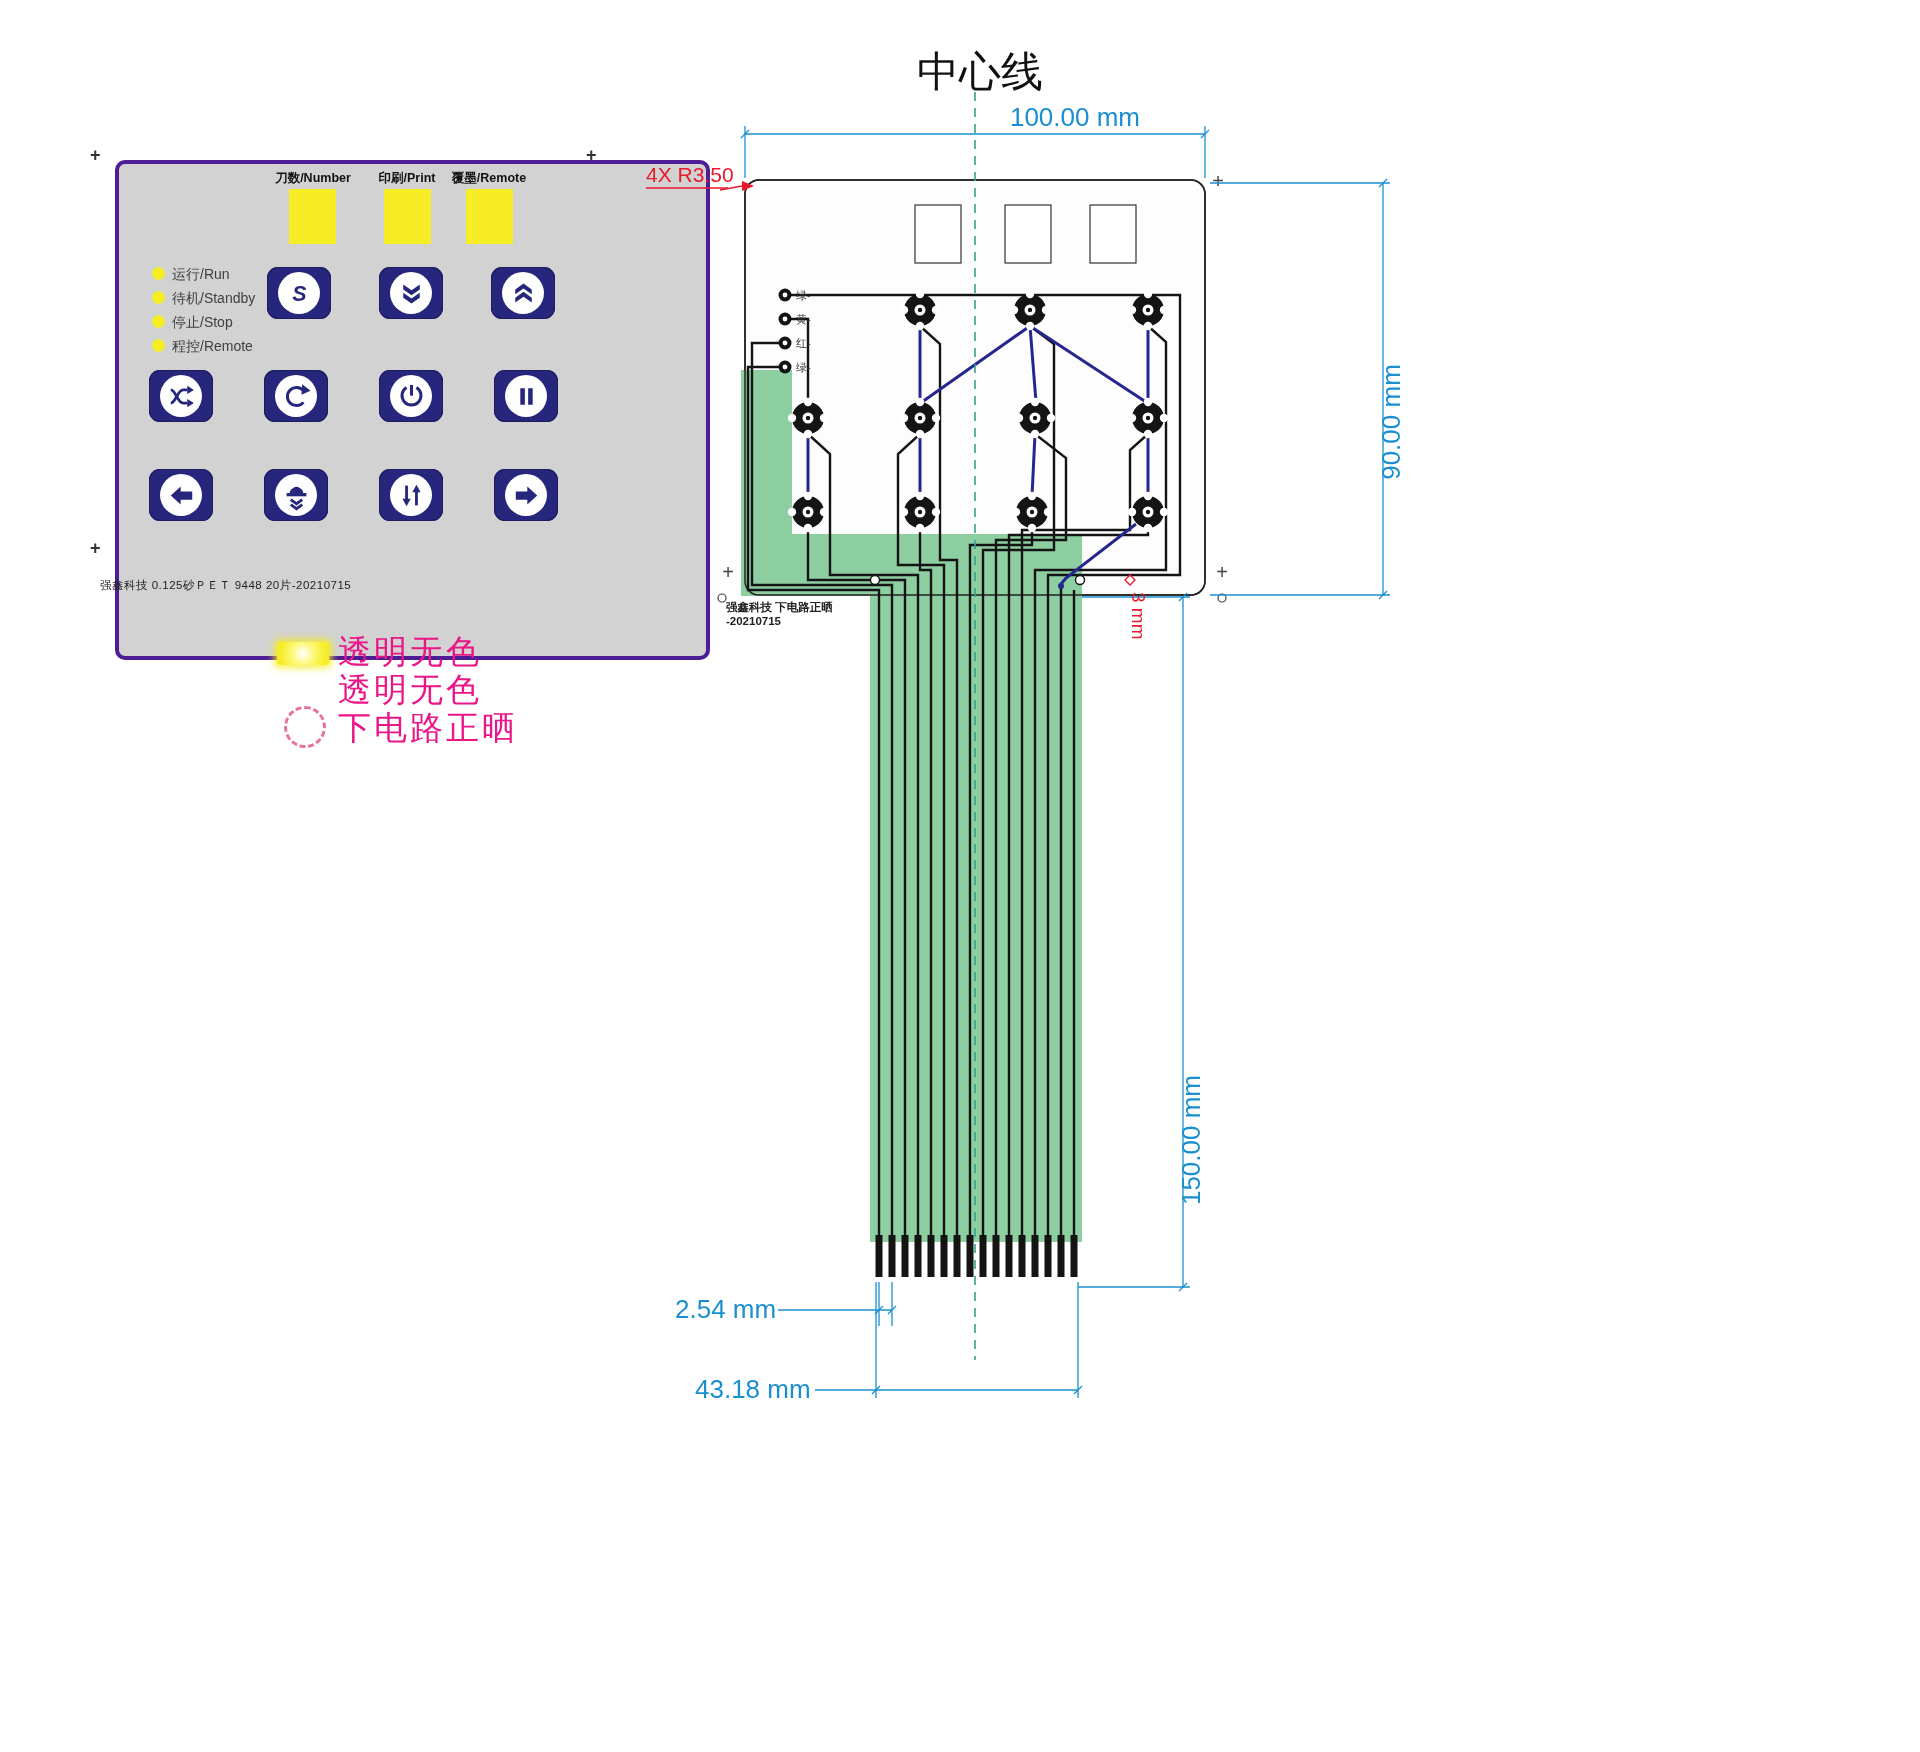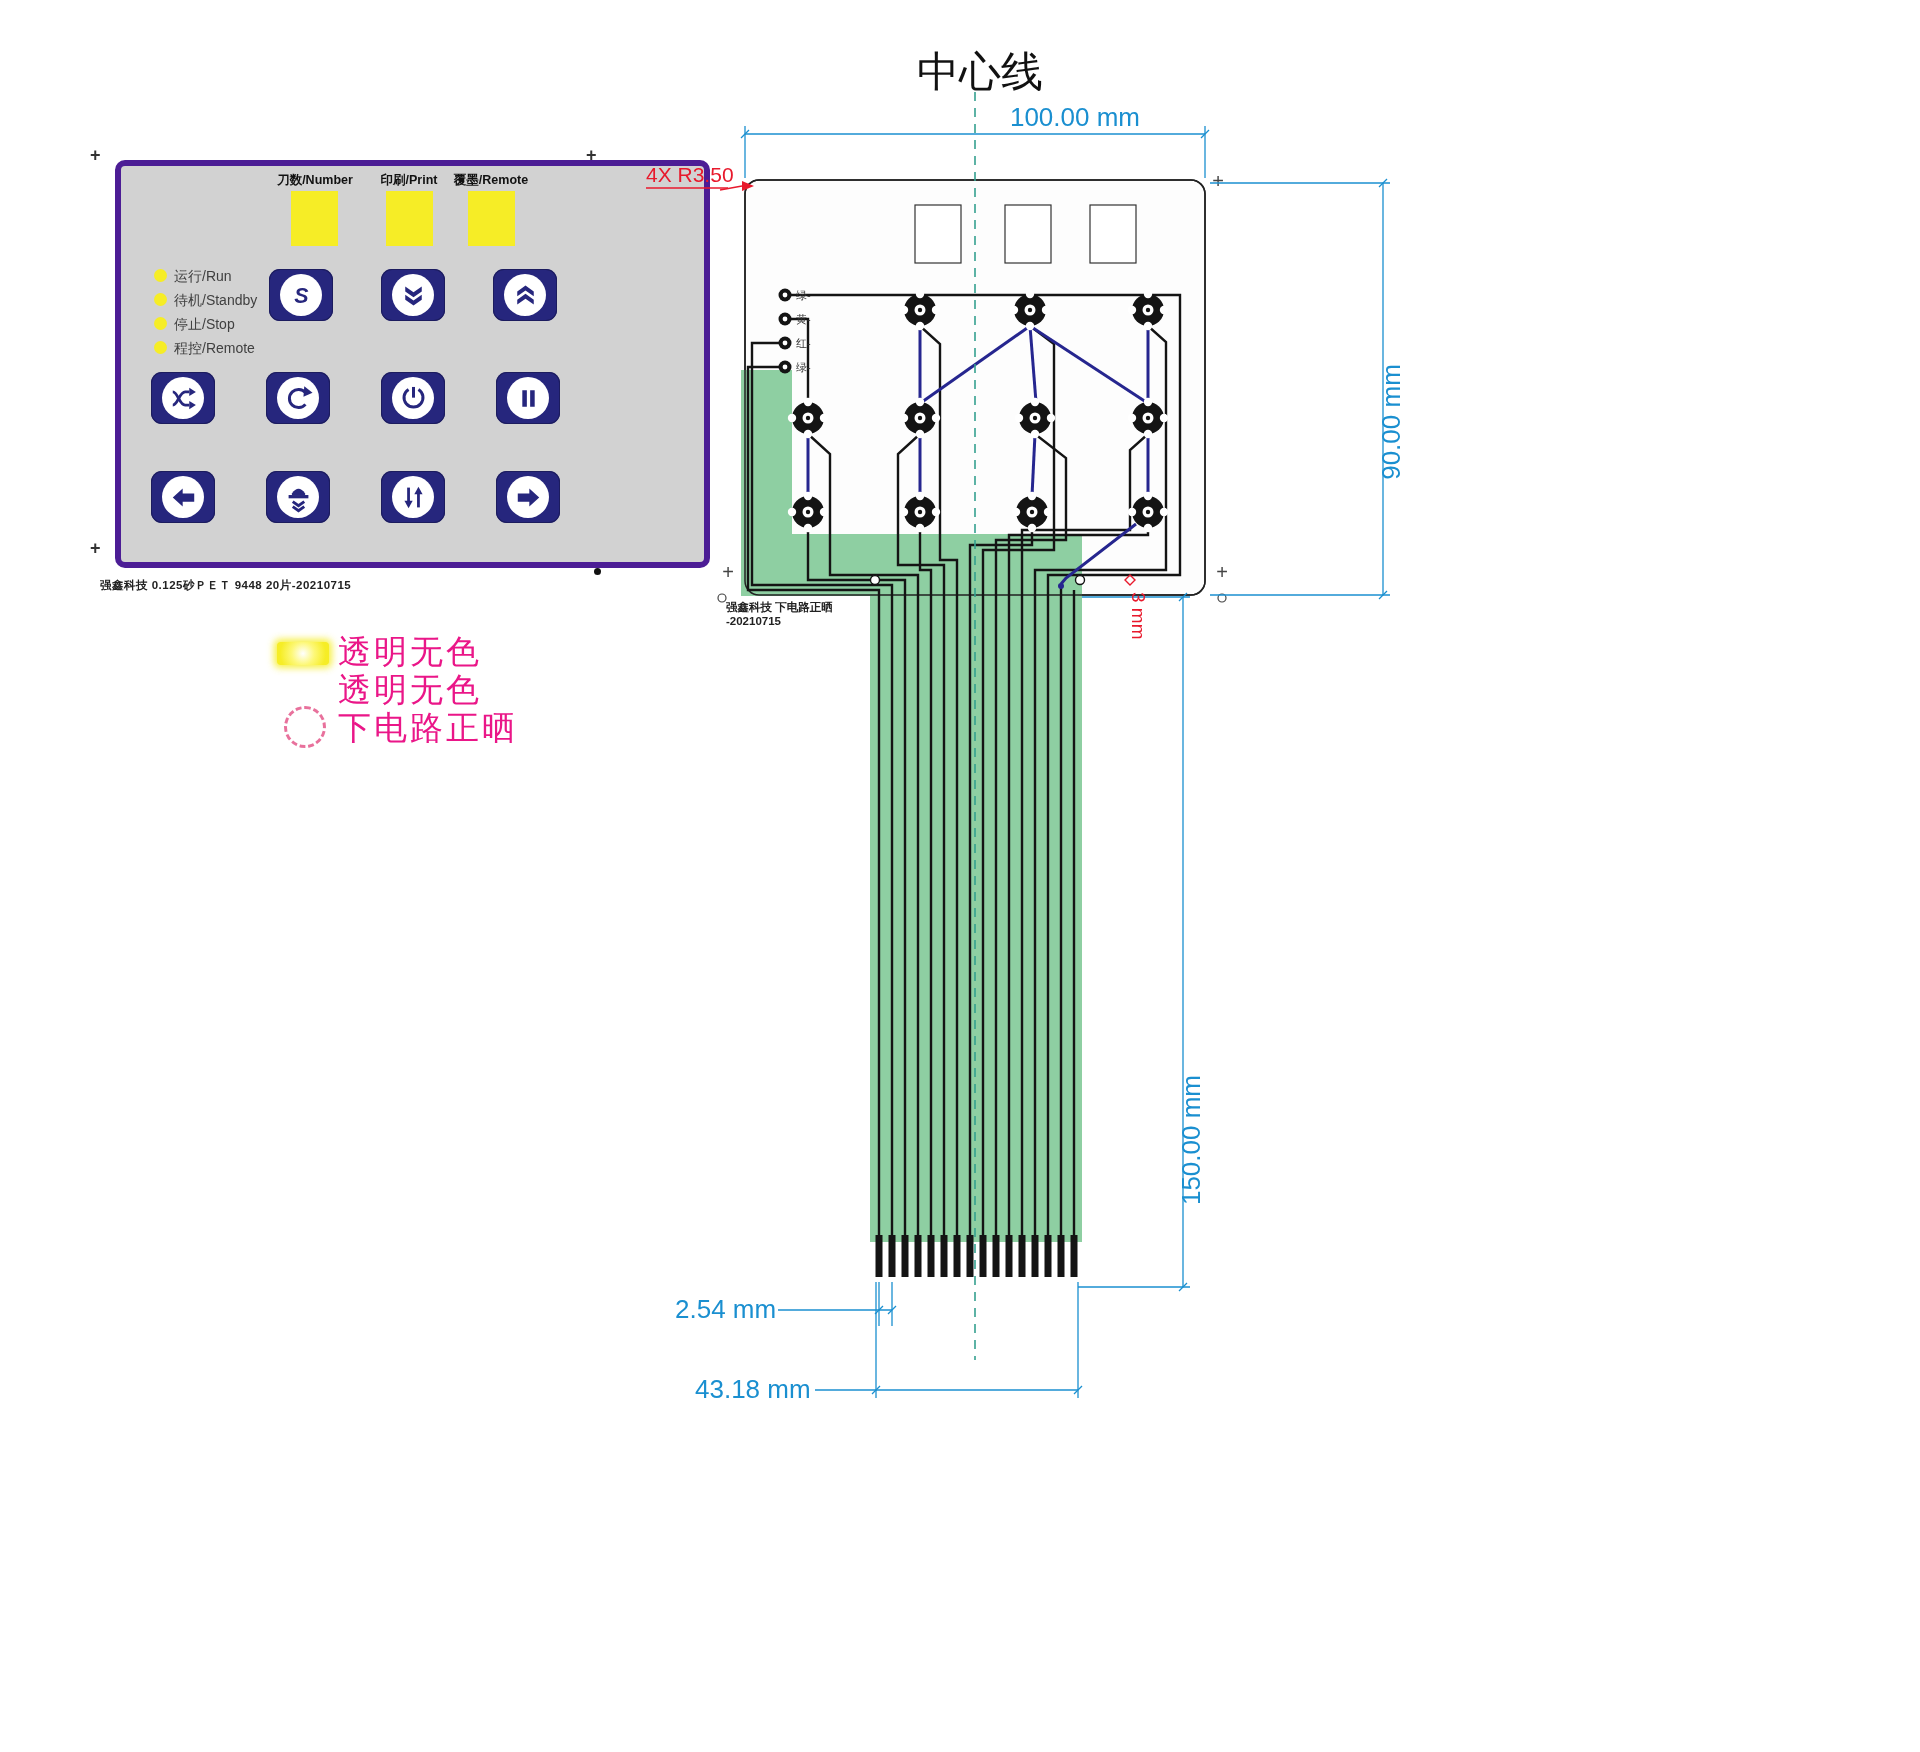--- a/index.html
+++ b/index.html
@@ -1,28 +1,28 @@
 <!DOCTYPE html>
 <html><head>
 <meta charset="utf-8">
 <style>
   *{margin:0;padding:0;box-sizing:border-box}
   body{background:#fff;font-family:"Liberation Sans","DejaVu Sans",sans-serif;color:#111}
   #canvas{position:relative;width:1920px;height:1752px;background:#ffffff;overflow:hidden}
-  .panel{position:absolute;left:115px;top:160px;width:595px;height:408px;background:#d2d2d2;border:6px solid #4c1d95;border-radius:10px}
+  .panel{position:absolute;left:115px;top:160px;width:595px;height:500px;background:#d2d2d2;border:4px solid #4c1d95;border-radius:10px}
   .window{position:absolute;width:47px;height:55px;background:#f6ed26}
   .win-label{position:absolute;width:140px;text-align:center;font-size:12.5px;font-weight:bold;color:#111;white-space:nowrap}
   .led-dot{position:absolute;width:13px;height:13px;border-radius:50%;background:#f6ed26}
   .led-label{position:absolute;font-size:14px;font-weight:normal;color:#404040;white-space:nowrap}
   .btn{position:absolute;width:64px;height:52px;background:#26267d;border-radius:11px;display:flex;align-items:center;justify-content:center;box-shadow:0 0 0 1px #1c1c5e inset}
   .btn .disc{width:42px;height:42px;background:#ffffff;border-radius:50%;display:flex;align-items:center;justify-content:center}
   .btn svg{width:33px;height:33px;display:block}
   .plus{position:absolute;font-size:18px;color:#333;font-weight:bold;line-height:1}
   .dot{position:absolute;width:7px;height:7px;background:#111;border-radius:50%}
-  .panel-footer{position:absolute;left:100px;top:578px;font-size:11.5px;font-weight:bold;color:#222;letter-spacing:.5px;white-space:nowrap}
+  .panel-footer{position:absolute;left:100px;top:578px;font-size:11.5px;font-weight:normal;color:#222;letter-spacing:.5px;white-space:nowrap}
   .legend-text{position:absolute;font-size:33px;font-weight:normal;color:#ea1688;letter-spacing:3px;white-space:nowrap}
   .swatch{position:absolute;left:277px;top:642px;width:52px;height:23px;border-radius:3px;
           background:radial-gradient(circle at 50% 50%, #ffffff 0%, #fdf878 40%, #f6ed26 80%);
           box-shadow:0 0 7px 3px rgba(246,237,38,.85)}
   .dash-circle{position:absolute;left:284px;top:706px;width:42px;height:42px;border:3px dashed #e8719c;border-radius:50%}
   svg text{font-family:"Liberation Sans","DejaVu Sans",sans-serif}
 </style>
 </head>
 <body>
 

